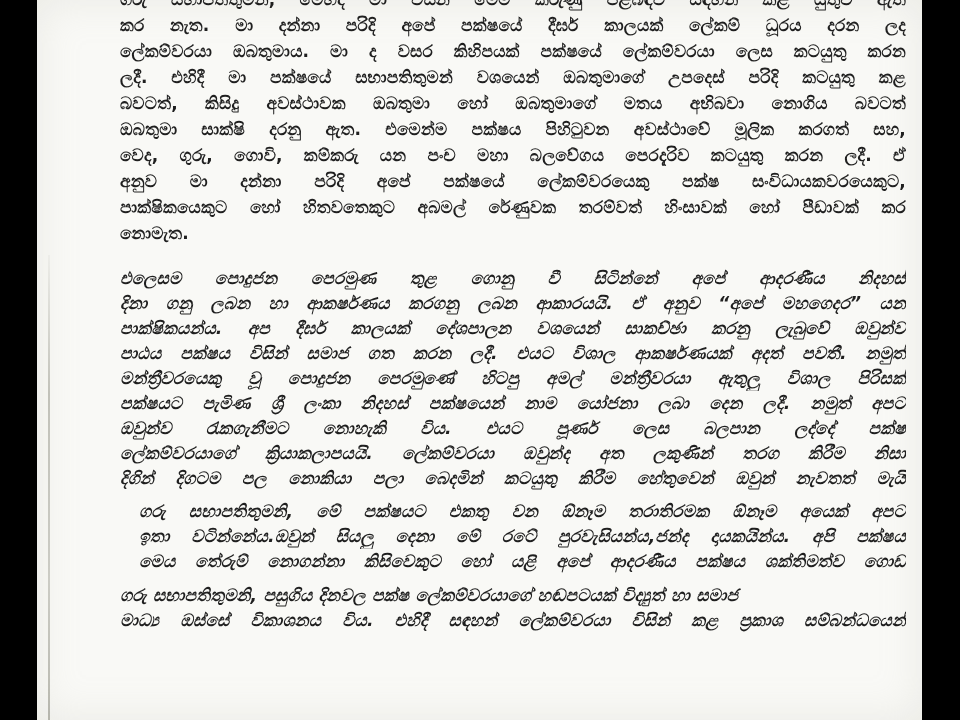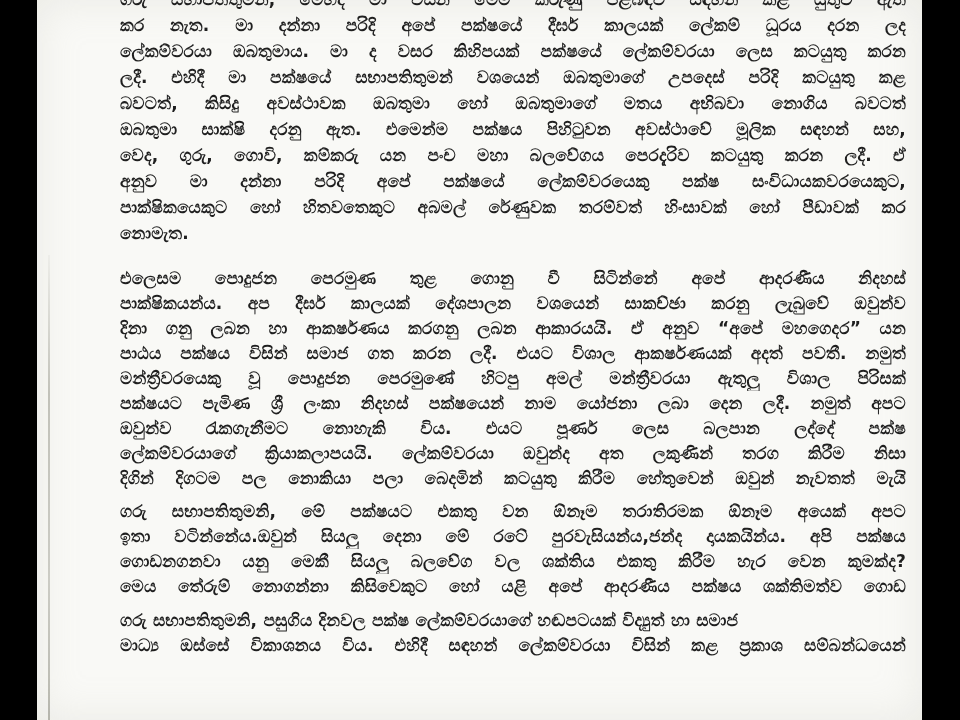--- a/index.html
+++ b/index.html
@@ -54,22 +54,22 @@
     top: -14px;
     width: 786px;
     color: #1f1f1f;
     font-size: 17px;
     font-weight: 600;
     letter-spacing: 0.2px;
     z-index: 2;
     text-rendering: optimizeLegibility;
   }
   .para { margin: 0; padding: 0; }
-  .para + .para { margin-top: 20px; }
-  .para:nth-child(3) { margin-top: 8px; }
+  .para + .para { margin-top: 20px; font-style: italic; }
+  .para:nth-child(3) { margin-top: 8px; margin-left: 19px; }
   .para:nth-child(4) { margin-top: 9px; }
   .line {
     height: 25px;
     line-height: 25px;
     overflow: hidden;
     white-space: normal;
   }
   .para:first-child .line {
     height: 26px;
     line-height: 26px;
@@ -91,41 +91,40 @@
   <div class="side-bar right"></div>
   <div class="paper">
     <div class="edge-artifact"></div>
     <div class="text-block">
         <div class="para">
           <div class="line justify">ගරු සභාපතිතුමනි, මෙහිදී මා විසින් මෙම කරුණු පිළිබඳව සඳහන් කළ යුතුව ඇත</div>
           <div class="line justify">කර නැත. මා දන්නා පරිදි අපේ පක්ෂයේ දීර්ඝ කාලයක් ලේකම් ධූරය දරන ලද</div>
           <div class="line justify">ලේකම්වරයා ඔබතුමාය. මා ද වසර කිහිපයක් පක්ෂයේ ලේකම්වරයා ලෙස කටයුතු කරන</div>
           <div class="line justify">ලදී. එහිදී මා පක්ෂයේ සභාපතිතුමන් වශයෙන් ඔබතුමාගේ උපදෙස් පරිදි කටයුතු කළ</div>
           <div class="line justify">බවටත්, කිසිදු අවස්ථාවක ඔබතුමා හෝ ඔබතුමාගේ මතය අභිබවා නොගිය බවටත්</div>
-          <div class="line justify">ඔබතුමා සාක්ෂි දරනු ඇත. එමෙන්ම පක්ෂය පිහිටුවන අවස්ථාවේ මූලික සඳහන් සහ,</div>
+          <div class="line justify">ඔබතුමා සාක්ෂි දරනු ඇත. එමෙන්ම පක්ෂය පිහිටුවන අවස්ථාවේ මූලික කරගත් සහ,</div>
           <div class="line justify">වෙද, ගුරු, ගොවි, කම්කරු යන පංච මහා බලවේගය පෙරදැරිව කටයුතු කරන ලදී. ඒ</div>
           <div class="line justify">අනුව මා දන්නා පරිදි අපේ පක්ෂයේ ලේකම්වරයෙකු පක්ෂ සංවිධායකවරයෙකුට,</div>
           <div class="line justify">පාක්ෂිකයෙකුට හෝ හිතවතෙකුට අබමල් රේණුවක තරම්වත් හිංසාවක් හෝ පීඩාවක් කර</div>
           <div class="line left">නොමැත.</div>
         </div>
         <div class="para">
           <div class="line justify">එලෙසම පොදුජන පෙරමුණ තුළ ගොනු වී සිටින්නේ අපේ ආදරණීය නිදහස්</div>
+          <div class="line justify">දිනා ගනු ලබන හා ආකර්ෂණය කරගනු ලබන ආකාරයයි. ඒ අනුව “අපේ මහගෙදර” යන</div>
           <div class="line justify">පාක්ෂිකයන්ය. අප දීර්ඝ කාලයක් දේශපාලන වශයෙන් සාකච්ඡා කරනු ලැබුවේ ඔවුන්ව</div>
-          <div class="line justify">දිනා ගනු ලබන හා ආකර්ෂණය කරගනු ලබන ආකාරයයි. ඒ අනුව “අපේ මහගෙදර” යන</div>
           <div class="line justify">පාඨය පක්ෂය විසින් සමාජ ගත කරන ලදී. එයට විශාල ආකර්ෂණයක් අදත් පවතී. නමුත්</div>
           <div class="line justify">මන්ත්‍රීවරයෙකු වූ පොදුජන පෙරමුණේ හිටපු අමල් මන්ත්‍රීවරයා ඇතුලු විශාල පිරිසක්</div>
           <div class="line justify">පක්ෂයට පැමිණ ශ්‍රී ලංකා නිදහස් පක්ෂයෙන් නාම යෝජනා ලබා දෙන ලදී. නමුත් අපට</div>
           <div class="line justify">ඔවුන්ව රැකගැනීමට නොහැකි විය. එයට පූර්ණ ලෙස බලපාන ලද්දේ පක්ෂ</div>
           <div class="line justify">ලේකම්වරයාගේ ක්‍රියාකලාපයයි. ලේකම්වරයා ඔවුන්ද අත ලකුණින් තරග කිරීම නිසා</div>
           <div class="line justify">දිගින් දිගටම පල නොකියා පලා බෙදමින් කටයුතු කිරීම හේතුවෙන් ඔවුන් නැවතත් මැයි</div>
         </div>
         <div class="para">
           <div class="line justify">ගරු සභාපතිතුමනි, මේ පක්ෂයට එකතු වන ඕනෑම තරාතිරමක ඕනෑම අයෙක් අපට</div>
           <div class="line justify">ඉතා වටින්නේය.ඔවුන් සියලු දෙනා මේ රටේ පුරවැසියන්ය,ජන්ද දායකයින්ය. අපි පක්ෂය</div>
-          <div class="line justify">ගොඩනගනවා යනු මෙකී සියලු බලවේග වල ශක්තිය එකතු කිරීම හැර වෙන කුමක්ද?</div>
           <div class="line justify">මෙය තේරුම් නොගන්නා කිසිවෙකුට හෝ යළි අපේ ආදරණීය පක්ෂය ශක්තිමත්ව ගොඩ</div>
         </div>
         <div class="para">
           <div class="line left">ගරු සභාපතිතුමනි, පසුගිය දිනවල පක්ෂ ලේකම්වරයාගේ හඬපටයක් විද්‍යුත් හා සමාජ</div>
           <div class="line justify">මාධ්‍ය ඔස්සේ විකාශනය විය. එහිදී සඳහන් ලේකම්වරයා විසින් කළ ප්‍රකාශ සම්බන්ධයෙන්</div>
         </div>
       </div>
   </div>
 </div>
 

